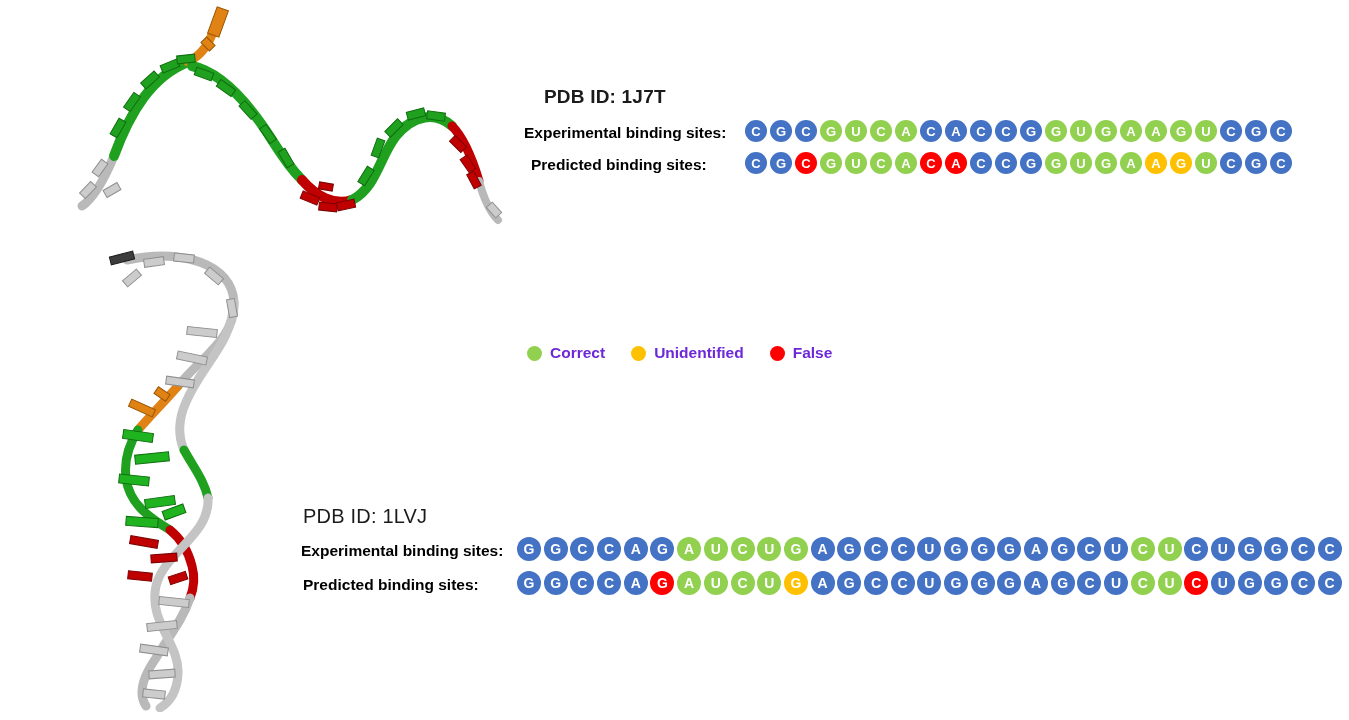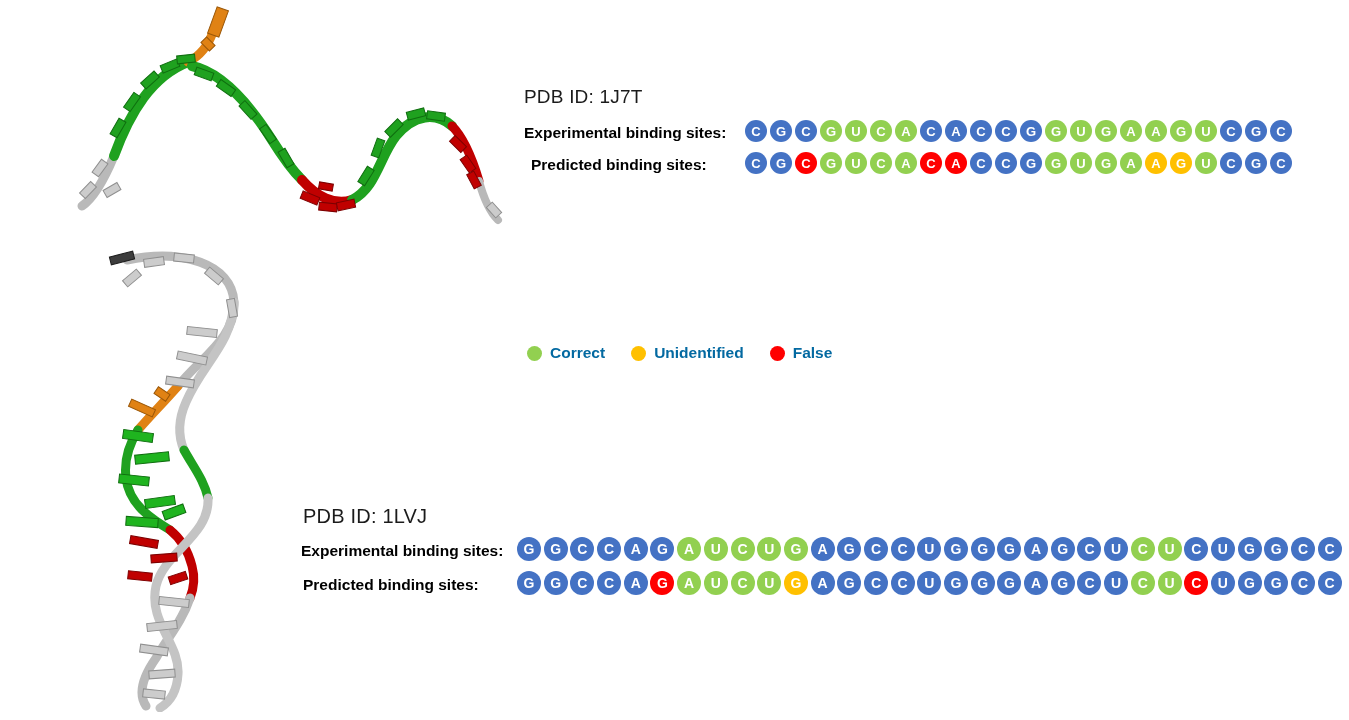--- a/index.html
+++ b/index.html
@@ -5,21 +5,21 @@
   * { margin:0; padding:0; box-sizing:border-box; }
   html,body { background:#ffffff; }
   body { font-family:"Liberation Sans", sans-serif; }
   .canvas { position:relative; width:1349px; height:720px; background:#ffffff; overflow:hidden; }
 
   .struct { position:absolute; }
   #struct-1 { left:70px; top:6px; }
   #struct-2 { left:82px; top:246px; }
 
   .pdb-title { position:absolute; font-size:19px; color:#1b1b1b; letter-spacing:.2px; }
-  #title-1 { left:524px; top:86px; }
+  #title-1 { left:544px; top:86px;font-weight:bold; }
   #title-2 { left:303px; top:505px; font-size:20px; }
 
   .row-label { position:absolute; font-weight:bold; font-size:15.5px; color:#000; white-space:nowrap; }
   #lbl-e1 { left:524px; top:124px; }
   #lbl-p1 { left:531px; top:156px; }
   #lbl-e2 { left:301px; top:542px; }
   #lbl-p2 { left:303px; top:576px; }
 
   .seq-row { position:absolute; display:flex; gap:3px; }
   .seq-row .nt { width:22px; height:22px; border-radius:50%; color:#fff; font-weight:bold;
@@ -27,21 +27,21 @@
   .seq-row.lg { gap:2.7px; }
   .seq-row.lg .nt { width:24px; height:24px; font-size:14px; }
   #row-e1 { left:745px; top:120px; }
   #row-p1 { left:745px; top:152px; }
   #row-e2 { left:517px; top:537px; }
   #row-p2 { left:517px; top:571px; }
 
   .legend { position:absolute; left:527px; top:344px; display:flex; align-items:center; gap:26px; }
   .legend .item { display:flex; align-items:center; gap:8px; }
   .legend .dot { width:15px; height:15px; border-radius:50%; }
-  .legend .lab { font-weight:bold; font-size:15.5px; color:#0369a1; }
+  .legend .lab { font-weight:bold; font-size:15.5px; color:#6d28d9; }
 </style>
 </head>
 <body>
 
 <div class="canvas">
 
   <div class="struct" id="struct-1">
     <svg width="452" height="240" viewBox="0 0 452 240">
       <g fill="none" stroke-linecap="round">
         <path d="M12,200 C24,192 34,174 44,150" stroke="#b9b9b9" stroke-width="9"></path>

